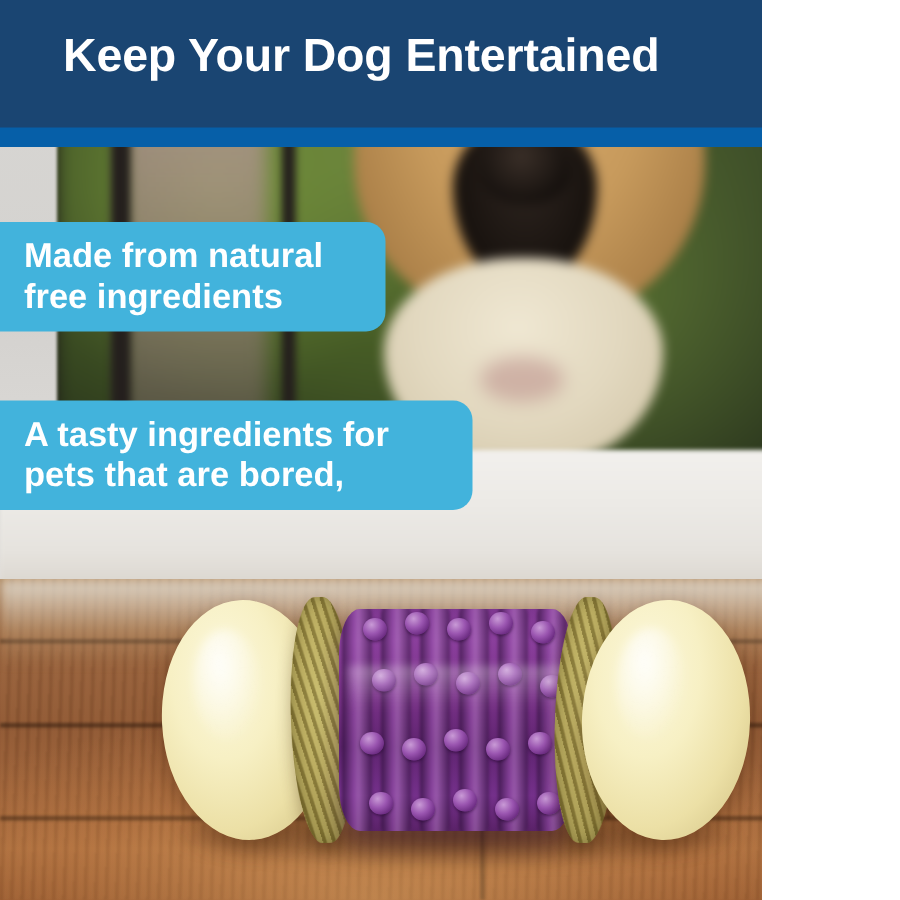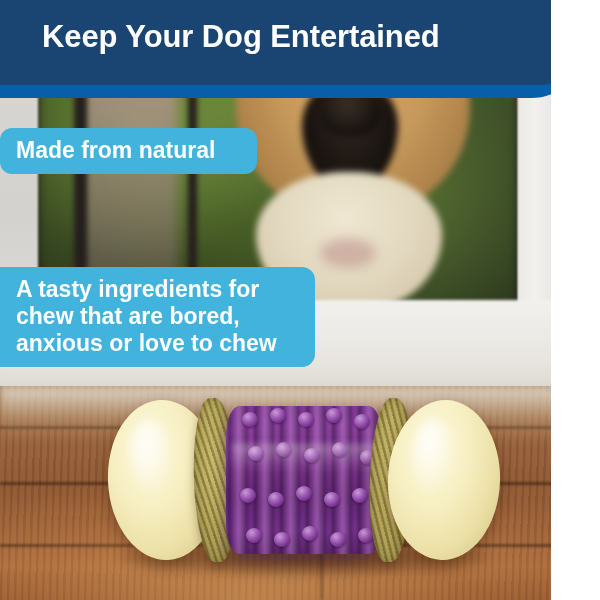--- a/index.html
+++ b/index.html
@@ -7,21 +7,21 @@
     margin: 0;
     padding: 0;
     background: #ffffff;
   }
   body {
     font-family: "Liberation Sans", sans-serif;
   }
 
   #promo-root {
     position: relative;
-    width: 551px;
+    width: 508px;
     height: 600px;
     overflow: hidden;
     background: #ffffff;
   }
 
   
   .scene {
     position: absolute;
     inset: 0;
     overflow: hidden;
@@ -351,24 +351,23 @@
     background: #42B3DC;
     color: #ffffff;
     font-weight: bold;
     line-height: 1.17;
     border-top-right-radius: 13px;
     border-bottom-right-radius: 13px;
     padding: 9px 14px 10px 16px;
     box-sizing: border-box;
   }
   .callout-1 {
-    top: 128px;
+    top: 148px;
     width: 257px;
     font-size: 23px;
-    border-radius: 12px;
   }
   .callout-2 {
     top: 267px;
     width: 315px;
     font-size: 23px;
   }
   .callout .line { display: block; white-space: nowrap; }
 </style>
 </head>
 <body>
@@ -473,21 +472,21 @@
   </div>
 
   <div class="header-band">
     <div class="band-light"></div>
     <div class="band-navy"></div>
     <div class="header-title">Keep Your Dog Entertained</div>
   </div>
 
   <div class="callout callout-1">
     <span class="line">Made from natural</span>
+    <span class="line">free ingredients</span>
   </div>
 
   <div class="callout callout-2">
     <span class="line">A tasty ingredients for</span>
-    <span class="line">chew that are bored,</span>
-    <span class="line">anxious or love to chew</span>
+    <span class="line">pets that are bored,</span>
   </div>
 
 </div>
 
 </body></html>

